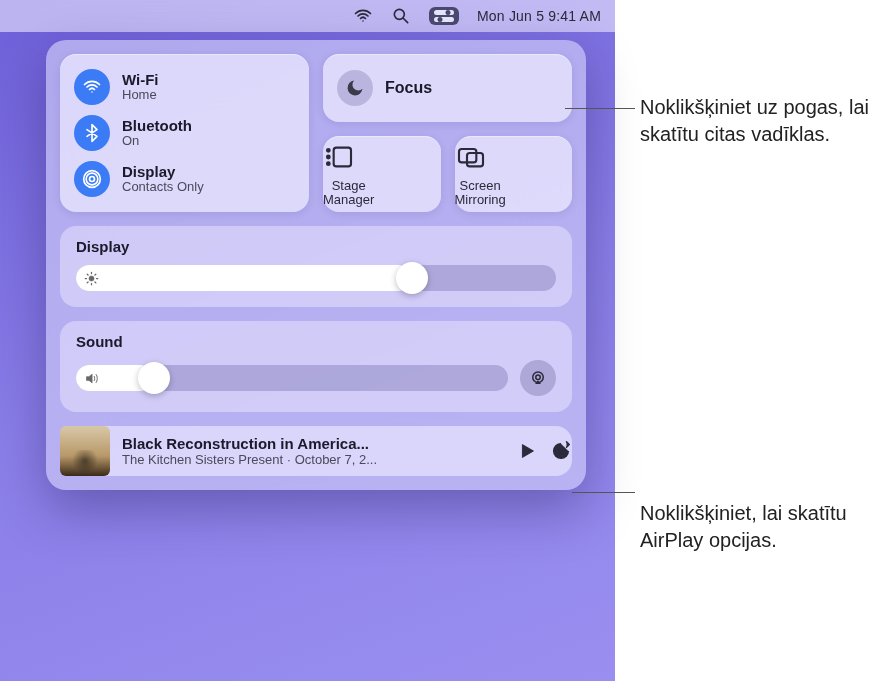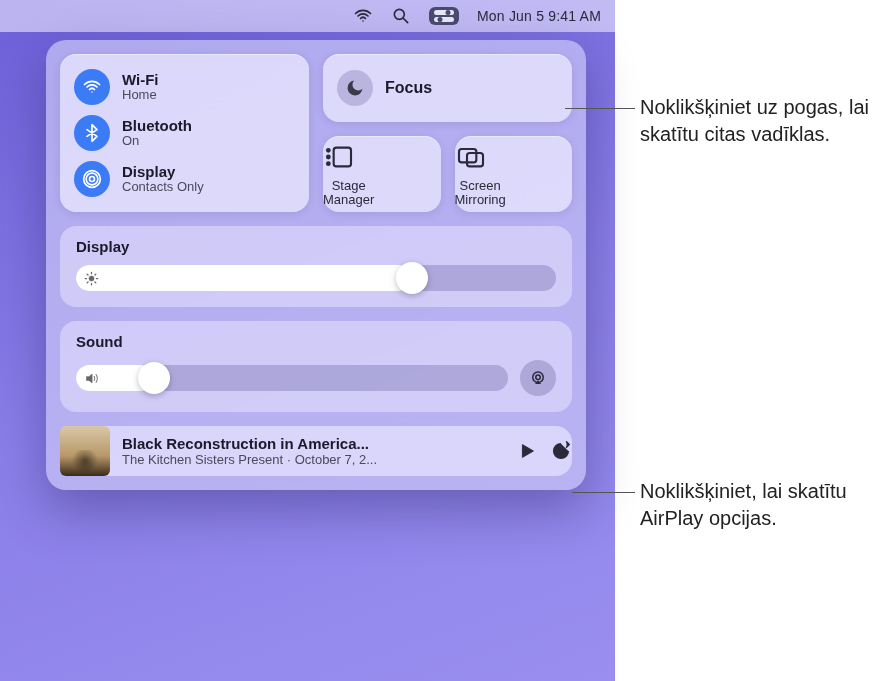--- a/index.html
+++ b/index.html
@@ -343,13 +343,13 @@
       </div>
     </div>
 
   </div>
 </div>
 
 <div class="callout-line" style="top:108px; left:565px; width:70px;"></div>
 <div class="callout" style="top:94px; left:640px;">Noklikšķiniet uz pogas, lai skatītu citas vadīklas.</div>
 
 <div class="callout-line" style="top:492px; left:572px; width:63px;"></div>
-<div class="callout" style="top:478px; left:640px;">Noklikšķiniet, lai skatītu AirPlay opcijas.</div>
+<div class="callout" style="top:500px; left:640px;">Noklikšķiniet, lai skatītu AirPlay opcijas.</div>
 
 </body></html>

